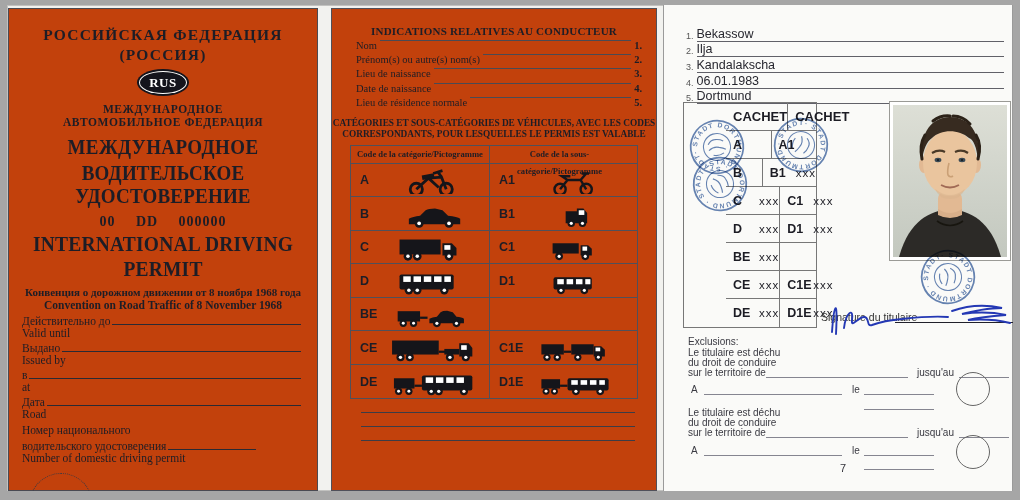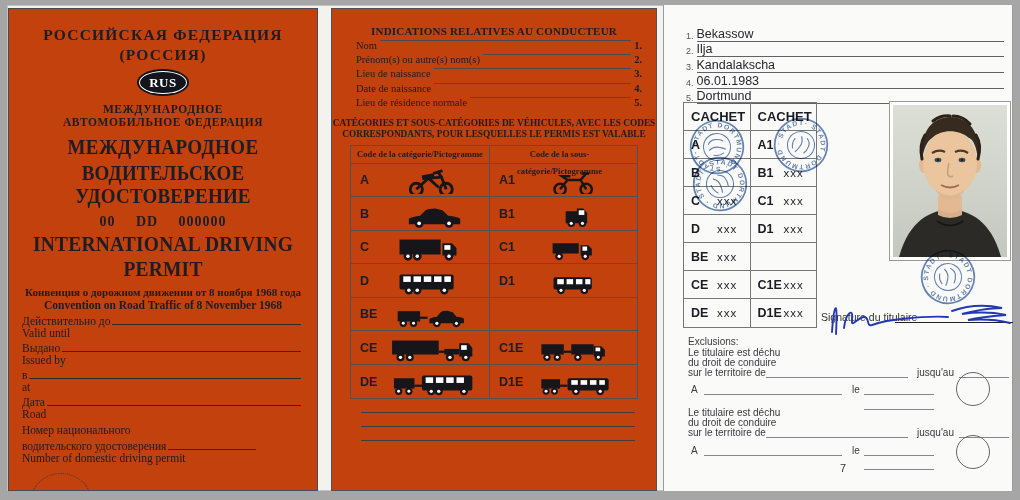--- a/index.html
+++ b/index.html
@@ -64,21 +64,21 @@
   .cat-icon{flex:1;display:flex;justify-content:center;}
   .m-restr{font-size:10.5px;font-weight:bold;margin:9px 0 0 28px;letter-spacing:.3px;}
   .restr-line{margin:13px 21px 0 29px;border-top:1.3px solid #3c3c46;}
 
   
   #panel-right{font-family:"Liberation Sans",sans-serif;}
   .hfields{position:absolute;left:22px;right:8px;top:21px;}
   .hf{display:flex;align-items:flex-end;height:15.7px;}
   .hf-num{font-size:9px;color:#555;margin-right:3px;padding-bottom:1px;}
   .hf-val{flex:1;border-bottom:1.1px solid #606068;font-size:12.5px;color:#26262e;line-height:14px;}
-  .cachet{position:absolute;left:19px;top:97px;width:134px;border:1px solid #777;background:transparent;}
+  .cachet{position:absolute;left:19px;top:97px;width:134px;border:1px solid #777;background:transparent;padding-left:42px;}
   .ca-row{display:flex;border-bottom:1px solid #777;height:28px;}
   .ca-row:last-child{border-bottom:none;}
   .ca-cell{width:66px;display:flex;align-items:center;padding-left:7px;}
   .ca-cell:first-child{border-right:1px solid #777;width:67px;}
   .ca-code{font-weight:bold;font-size:12.5px;color:#1c1c24;min-width:26px;}
   .ca-mark{font-size:11.5px;color:#1c1c24;letter-spacing:1px;}
   .ca-head{font-weight:bold;font-size:13px;color:#1c1c24;}
   .photo-frame{position:absolute;left:225px;top:96px;width:122px;height:160px;border:1px solid #9a9a96;background:#fff;padding:3px;}
   .stamp{position:absolute;width:58px;height:58px;opacity:.85;mix-blend-mode:multiply;pointer-events:none;}
   #stamp1{left:24px;top:113px;transform:rotate(-18deg);}

